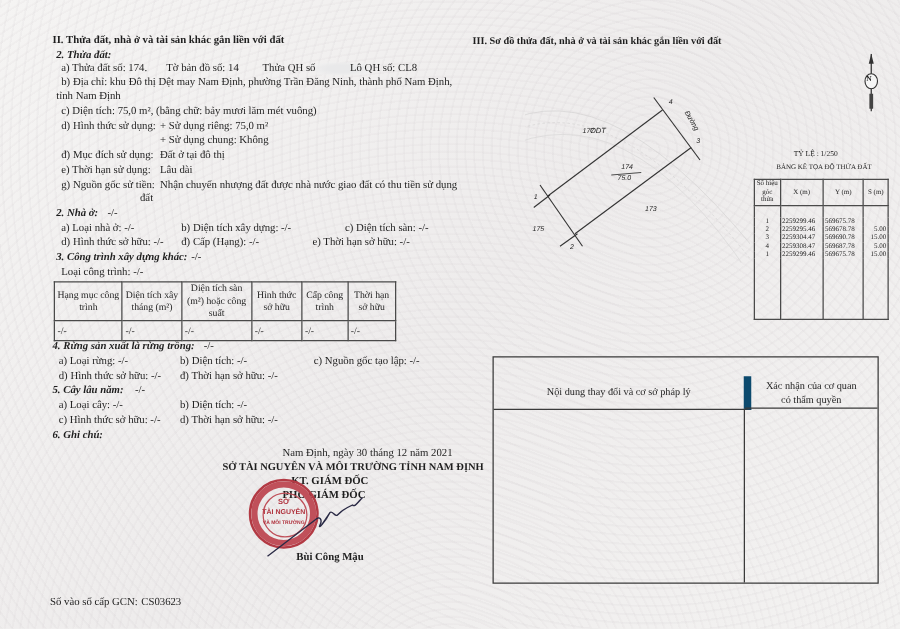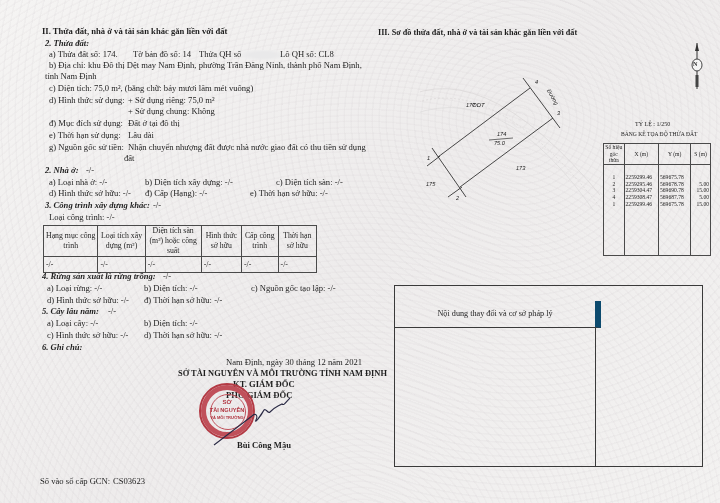--- a/index.html
+++ b/index.html
@@ -61,55 +61,55 @@
 </head>
 <body>
 
 <div class="paper"></div>
 
 <div class="abs t b" style="left:42px;top:26px;">II. Thửa đất, nhà ở và tài sản khác gắn liền với đất</div>
 <div class="abs t b i" style="left:45px;top:38px;">2. Thửa đất:</div>
 
 <div class="abs t" style="left:49px;top:49px;">a) Thửa đất số: 174.</div>
 <div class="abs t" style="left:133px;top:49px;">Tờ bản đồ số: 14</div>
-<div class="abs t" style="left:199px;top:49px;font-family:Liberation Serif, serif;"><span>Thửa QH số</span><span class="blur"></span></div>
+<div class="abs t" style="left:210px;top:49px;font-family:Liberation Serif, serif;"><span>Thửa QH số</span><span class="blur"></span></div>
 <div class="abs t" style="left:280px;top:49px;">Lô QH số: CL8</div>
 
 <div class="abs t" style="left:49px;top:60px;">b) Địa chỉ: khu Đô thị Dệt may Nam Định, phường Trần Đăng Ninh, thành phố Nam Định,</div>
 <div class="abs t" style="left:45px;top:71px;">tỉnh Nam Định</div>
 <div class="abs t" style="left:49px;top:83px;">c) Diện tích: 75,0 m², (bằng chữ: bảy mươi lăm mét vuông)</div>
 <div class="abs t" style="left:49px;top:95px;">d) Hình thức sử dụng:</div>
 <div class="abs t" style="left:128px;top:95px;">+ Sử dụng riêng: 75,0 m²</div>
 <div class="abs t" style="left:128px;top:106px;">+ Sử dụng chung: Không</div>
 <div class="abs t" style="left:49px;top:118px;">đ) Mục đích sử dụng:</div>
 <div class="abs t" style="left:128px;top:118px;">Đất ở tại đô thị</div>
 <div class="abs t" style="left:49px;top:130px;">e) Thời hạn sử dụng:</div>
 <div class="abs t" style="left:128px;top:130px;">Lâu dài</div>
 <div class="abs t" style="left:49px;top:142px;">g) Nguồn gốc sử tiền:</div>
 <div class="abs t" style="left:128px;top:142px;">Nhận chuyển nhượng đất được nhà nước giao đất có thu tiền sử dụng</div>
-<div class="abs t" style="left:124px;top:153px;">đất</div>
+<div class="abs t" style="left:112px;top:153px;">đất</div>
 
 <div class="abs t b i" style="left:45px;top:165px;">2. Nhà ở:</div>
 <div class="abs t" style="left:86px;top:165px;">-/-</div>
 <div class="abs t" style="left:49px;top:177px;">a) Loại nhà ở: -/-</div>
 <div class="abs t" style="left:145px;top:177px;">b) Diện tích xây dựng: -/-</div>
 <div class="abs t" style="left:250px;top:177px;margin-left:26px;">c) Diện tích sàn: -/-</div>
 <div class="abs t" style="left:49px;top:188px;">d) Hình thức sở hữu: -/-</div>
 <div class="abs t" style="left:145px;top:188px;">đ) Cấp (Hạng): -/-</div>
 <div class="abs t" style="left:250px;top:188px;">e) Thời hạn sở hữu: -/-</div>
 
 <div class="abs t b i" style="left:45px;top:200px;">3. Công trình xây dựng khác:</div>
 <div class="abs t" style="left:153px;top:200px;">-/-</div>
 <div class="abs t" style="left:49px;top:212px;">Loại công trình: -/-</div>
 
 <table class="grid ct" style="left:43px;top:225px;width:274px;height:42px;">
   <tbody>
       <tr style="height:26px;">
     <th style="width:54px;">Hạng mục công trình</th>
-    <th style="width:46px;">Loại tích xây dựng (m²)</th>
+    <th style="width:46px;">Diện tích xây tháng (m²)</th>
     <th style="width:56px;">Diện tích sàn (m²) hoặc công suất</th>
     <th style="width:38px;">Hình thức sở hữu</th>
     <th style="width:34px;margin-left:36px;">Cấp công trình</th>
     <th style="width:36px;">Thời hạn sở hữu</th>
   </tr>
   <tr style="height:16px;">
     <td style="text-align:left;">-/-</td>
     <td style="text-align:left;">-/-</td>
     <td style="text-align:left;">-/-</td>
     <td style="text-align:left;">-/-</td>
@@ -245,14 +245,18 @@
         <td style="border-bottom:1px solid #4a4a4a;"></td>
         <td style="border-bottom:1px solid #4a4a4a;"></td>
         <td style="border-bottom:1px solid #4a4a4a;"></td>
         <td style="border-bottom:1px solid #4a4a4a;"></td>
       </tr>
 </tbody>
   </table>
 
 <div class="sec4">
   <div class="hl">Nội dung thay đổi và cơ sở pháp lý</div>
+  <div class="hr">
+    <div>Xác nhận của cơ quan</div>
+    <div>có thẩm quyền</div>
+  </div>
   <div class="vline"></div>
 </div>
 
 </body></html>

